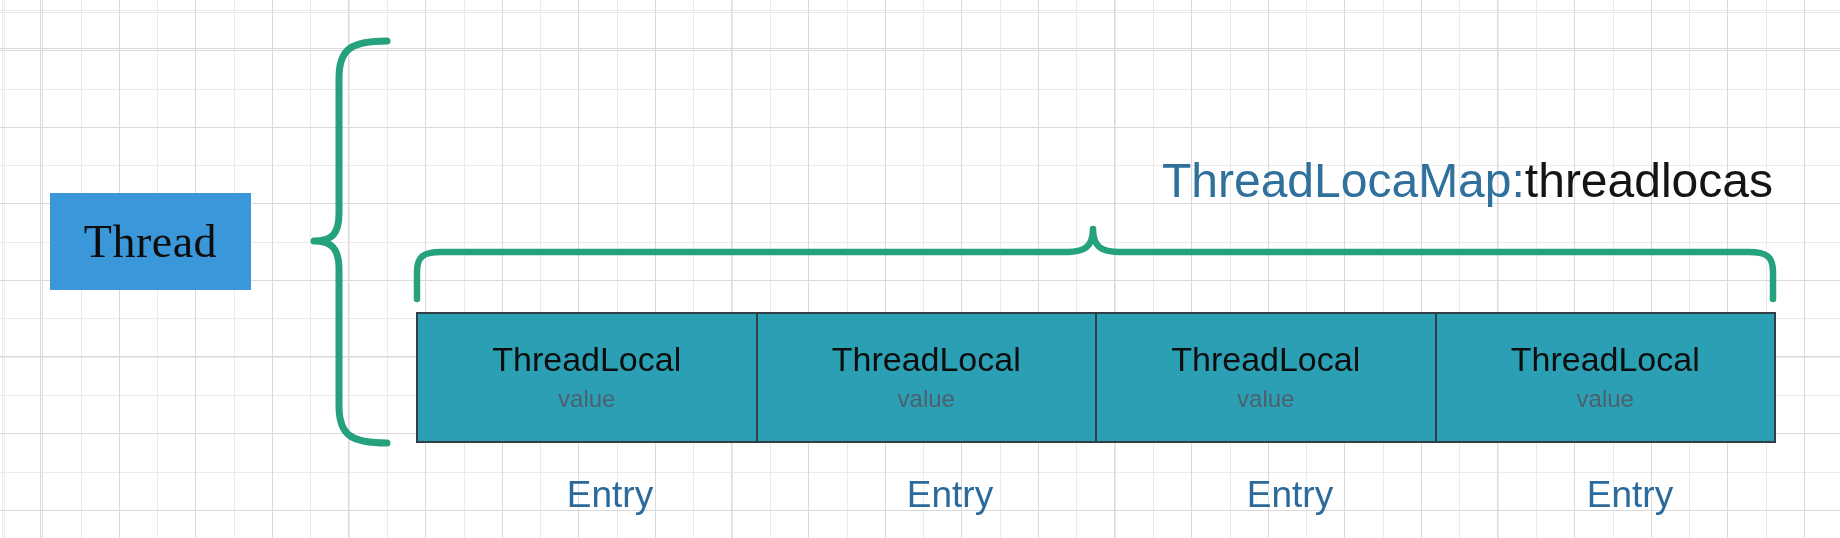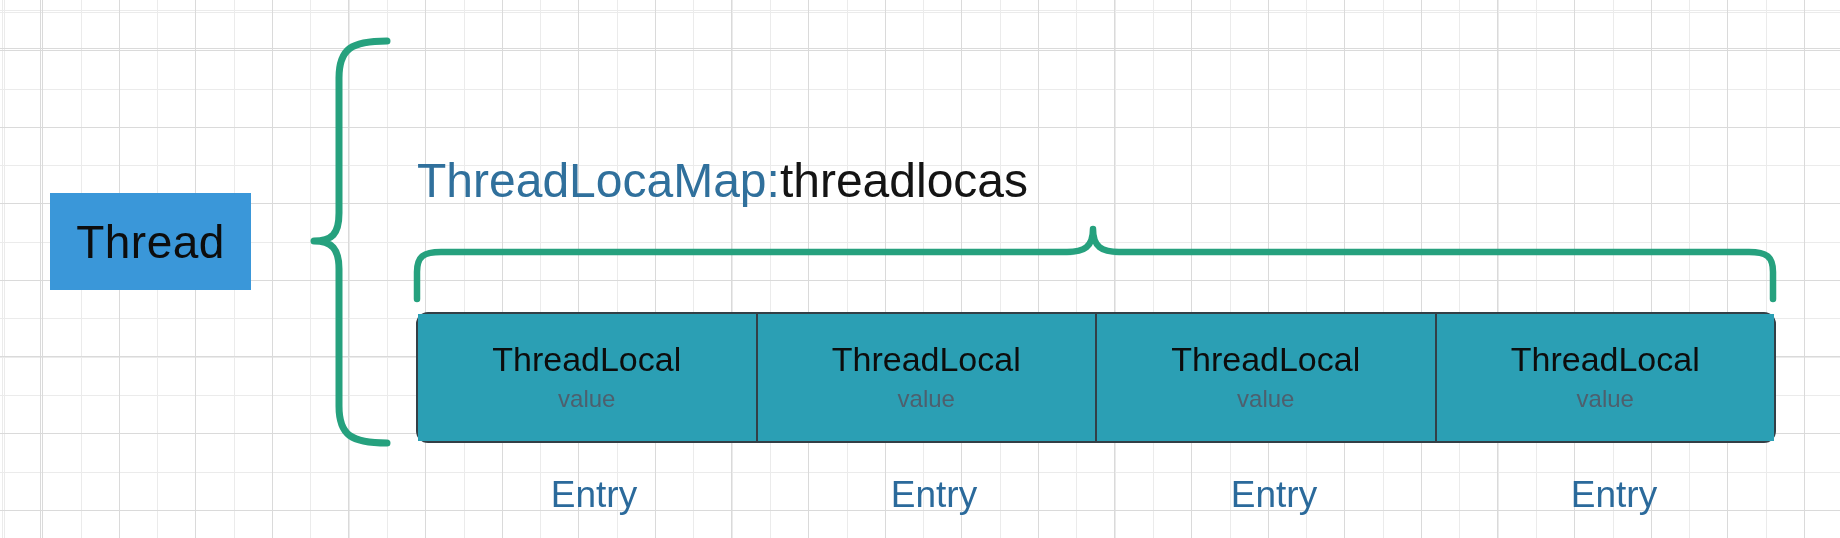--- a/index.html
+++ b/index.html
@@ -14,39 +14,39 @@
       repeating-linear-gradient(to right,  #dadada 0 1px, transparent 1px 76.6px),
       repeating-linear-gradient(to bottom, #dadada 0 1px, transparent 1px 76.6px),
       repeating-linear-gradient(to right,  #ebebeb 0 1px, transparent 1px 38.3px),
       repeating-linear-gradient(to bottom, #ebebeb 0 1px, transparent 1px 38.3px);
     background-position: 42px 50px, 42px 50px, 4px 12px, 4px 12px;
   }
   .braces-svg { position: absolute; left: 0; top: 0; width: 1840px; height: 538px; }
   .thread-box {
     position: absolute; left: 50px; top: 193px; width: 201px; height: 97px;
     display: flex; align-items: center; justify-content: center;
-    font-size: 46px; letter-spacing: 0.5px;
+    font-size: 46px; letter-spacing: 0.5px; font-family: Liberation Serif, serif;
   }
   .map-title {
     position: absolute; left: 417px; top: 154px; width: 1356px;
-    text-align: left; font-size: 48px; line-height: 54px; white-space: nowrap;
+    text-align: right; font-size: 48px; line-height: 54px; white-space: nowrap;
   }
   .entry-row {
     position: absolute; left: 416px; top: 312px; width: 1360px; height: 131px;
     display: flex; box-sizing: border-box; border: 2px solid;
   }
   .entry-cell {
     flex: 1 1 0; display: flex; flex-direction: column;
     align-items: center; justify-content: center; box-sizing: border-box;
   }
   .entry-cell + .entry-cell { border-left: 2px solid; border-left-color: inherit; }
   .cell-name  { font-size: 34px; line-height: 42px; }
   .cell-value { font-size: 24px; line-height: 38px; }
   .caption-row {
-    position: absolute; left: 424px; top: 472px; width: 1360px;
+    position: absolute; left: 440px; top: 472px; width: 1360px;
     display: flex;
   }
   .caption {
     flex: 1 1 0; text-align: center; font-size: 37px; line-height: 46px;
   }
 </style>
 </head>
 <body>
 
 <div class="canvas">
@@ -57,21 +57,21 @@
   </svg>
 
   <div class="thread-box" style="background-color: rgb(58, 151, 217); color: rgb(13, 13, 13);">
     <span>Thread</span>
   </div>
 
   <div class="map-title">
     <span style="color: rgb(48, 112, 156);">ThreadLocaMap:</span><span style="color: rgb(20, 20, 20);">threadlocas</span>
   </div>
 
-  <div class="entry-row" style="border-color: rgb(51, 63, 70); border-radius: 12px;">
+  <div class="entry-row" style="border-color: rgb(51, 63, 70);">
 
     <div class="entry-cell" style="background-color: rgb(43, 159, 180); border-color: rgb(51, 63, 70);">
       <div class="cell-name" style="color: rgb(13, 13, 13);">ThreadLocal</div>
       <div class="cell-value" style="color: rgb(78, 95, 109);">value</div>
     </div>
 
     <div class="entry-cell" style="background-color: rgb(43, 159, 180); border-color: rgb(51, 63, 70);">
       <div class="cell-name" style="color: rgb(13, 13, 13);">ThreadLocal</div>
       <div class="cell-value" style="color: rgb(78, 95, 109);">value</div>
     </div>

